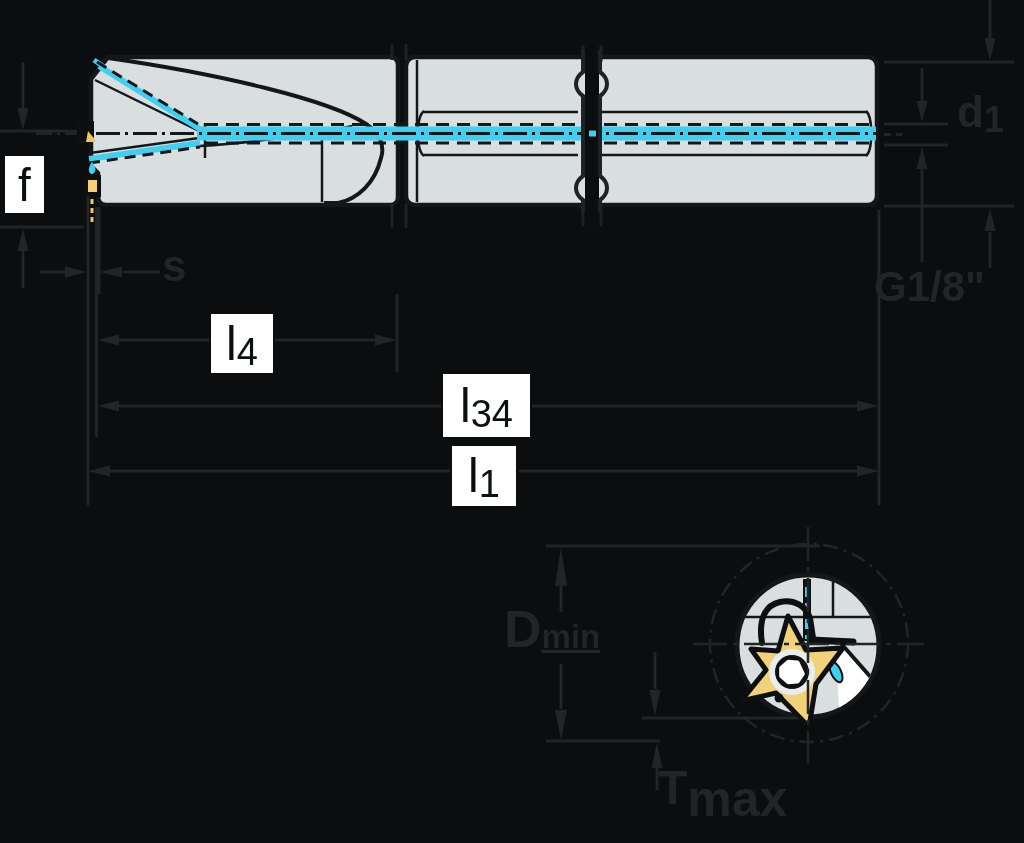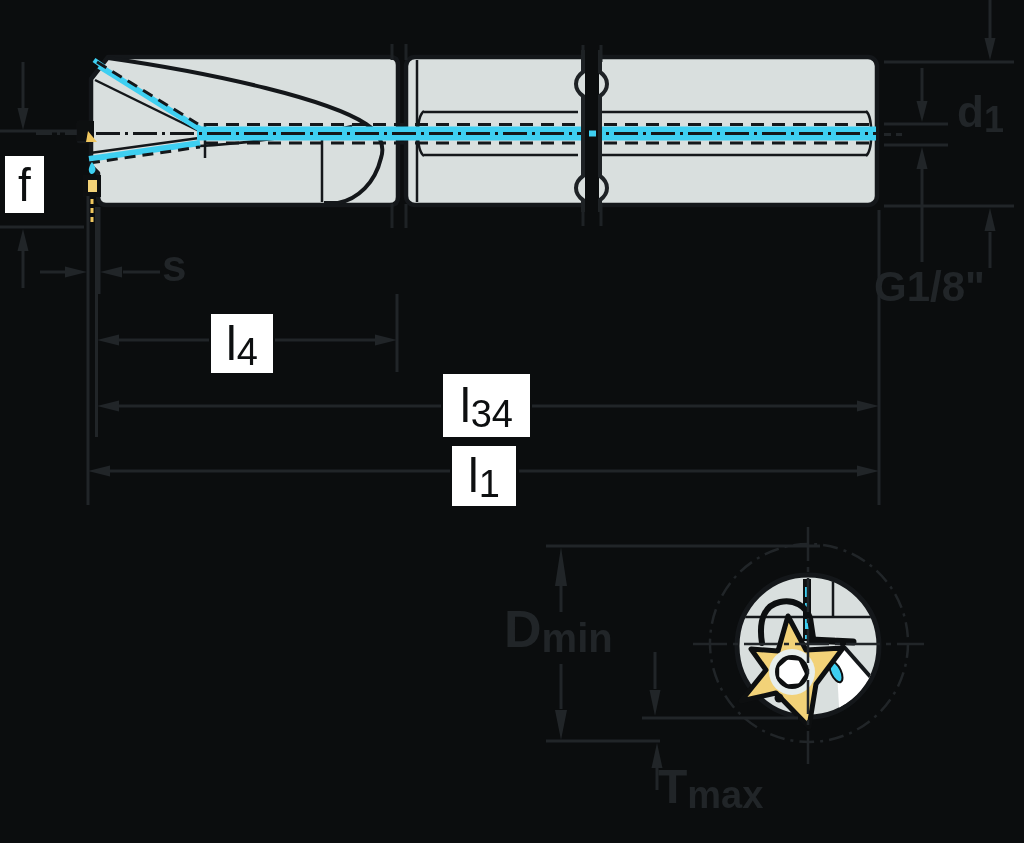--- a/index.html
+++ b/index.html
@@ -243,21 +243,21 @@
   <span>d</span>
       <span class="sub" style="font-size:36px;">1</span>
 </div>
 
 <div class="lbl" style="left:874px;top:266px;font-size:42px;font-weight:bold;">
   <span>G1/8"</span>
 </div>
 
 <div class="lbl" style="left:504px;top:603px;font-size:52px;font-weight:bold;">
   <span>D</span>
-      <span class="sub" style="font-size:40px;">min</span>
+      <span class="sub" style="font-size:33px;text-decoration:underline;">min</span>
 </div>
 
 <div class="lbl" style="left:658px;top:763px;font-size:48px;font-weight:bold;">
   <span>T</span>
-      <span class="sub" style="font-size:38px;">max</span>
+      <span class="sub" style="font-size:50px;">max</span>
 </div>
 
 </div>
 
 </body></html>

